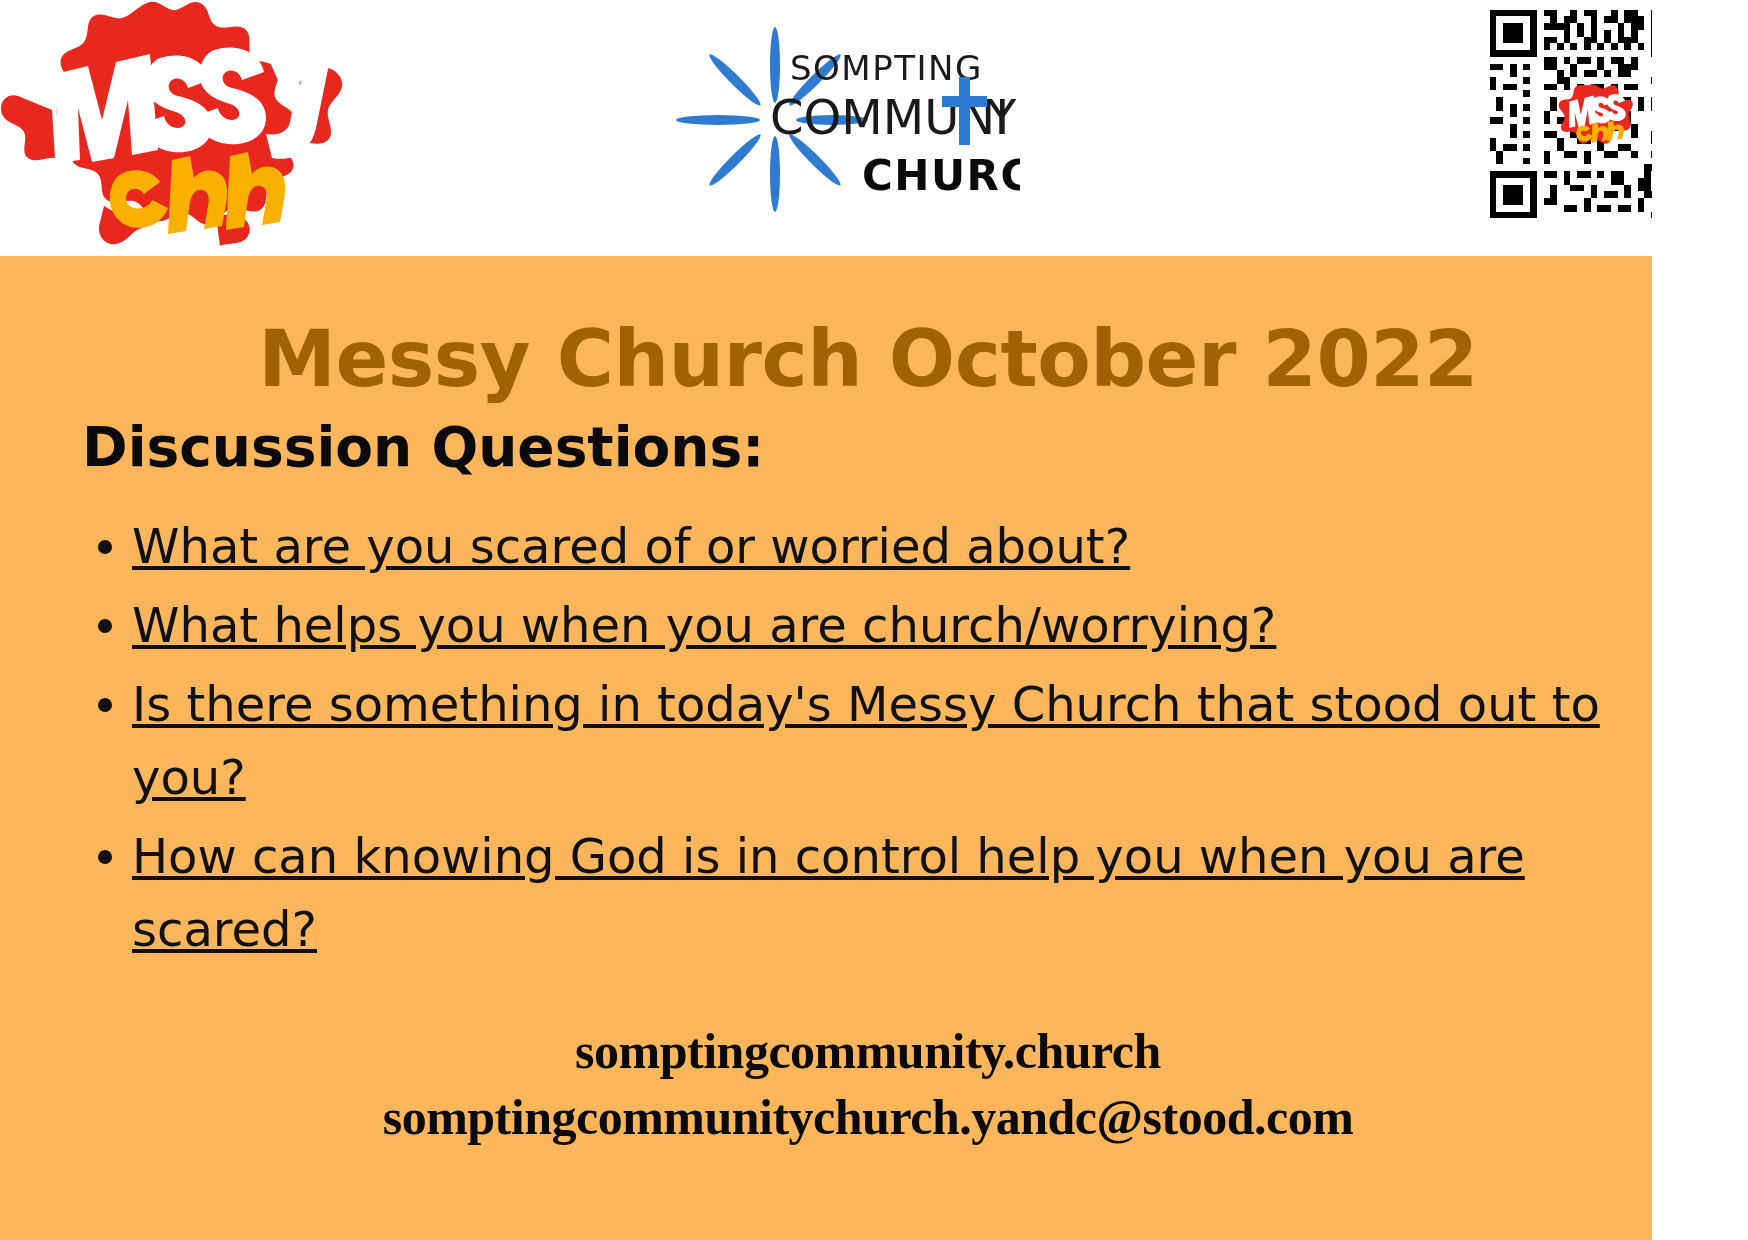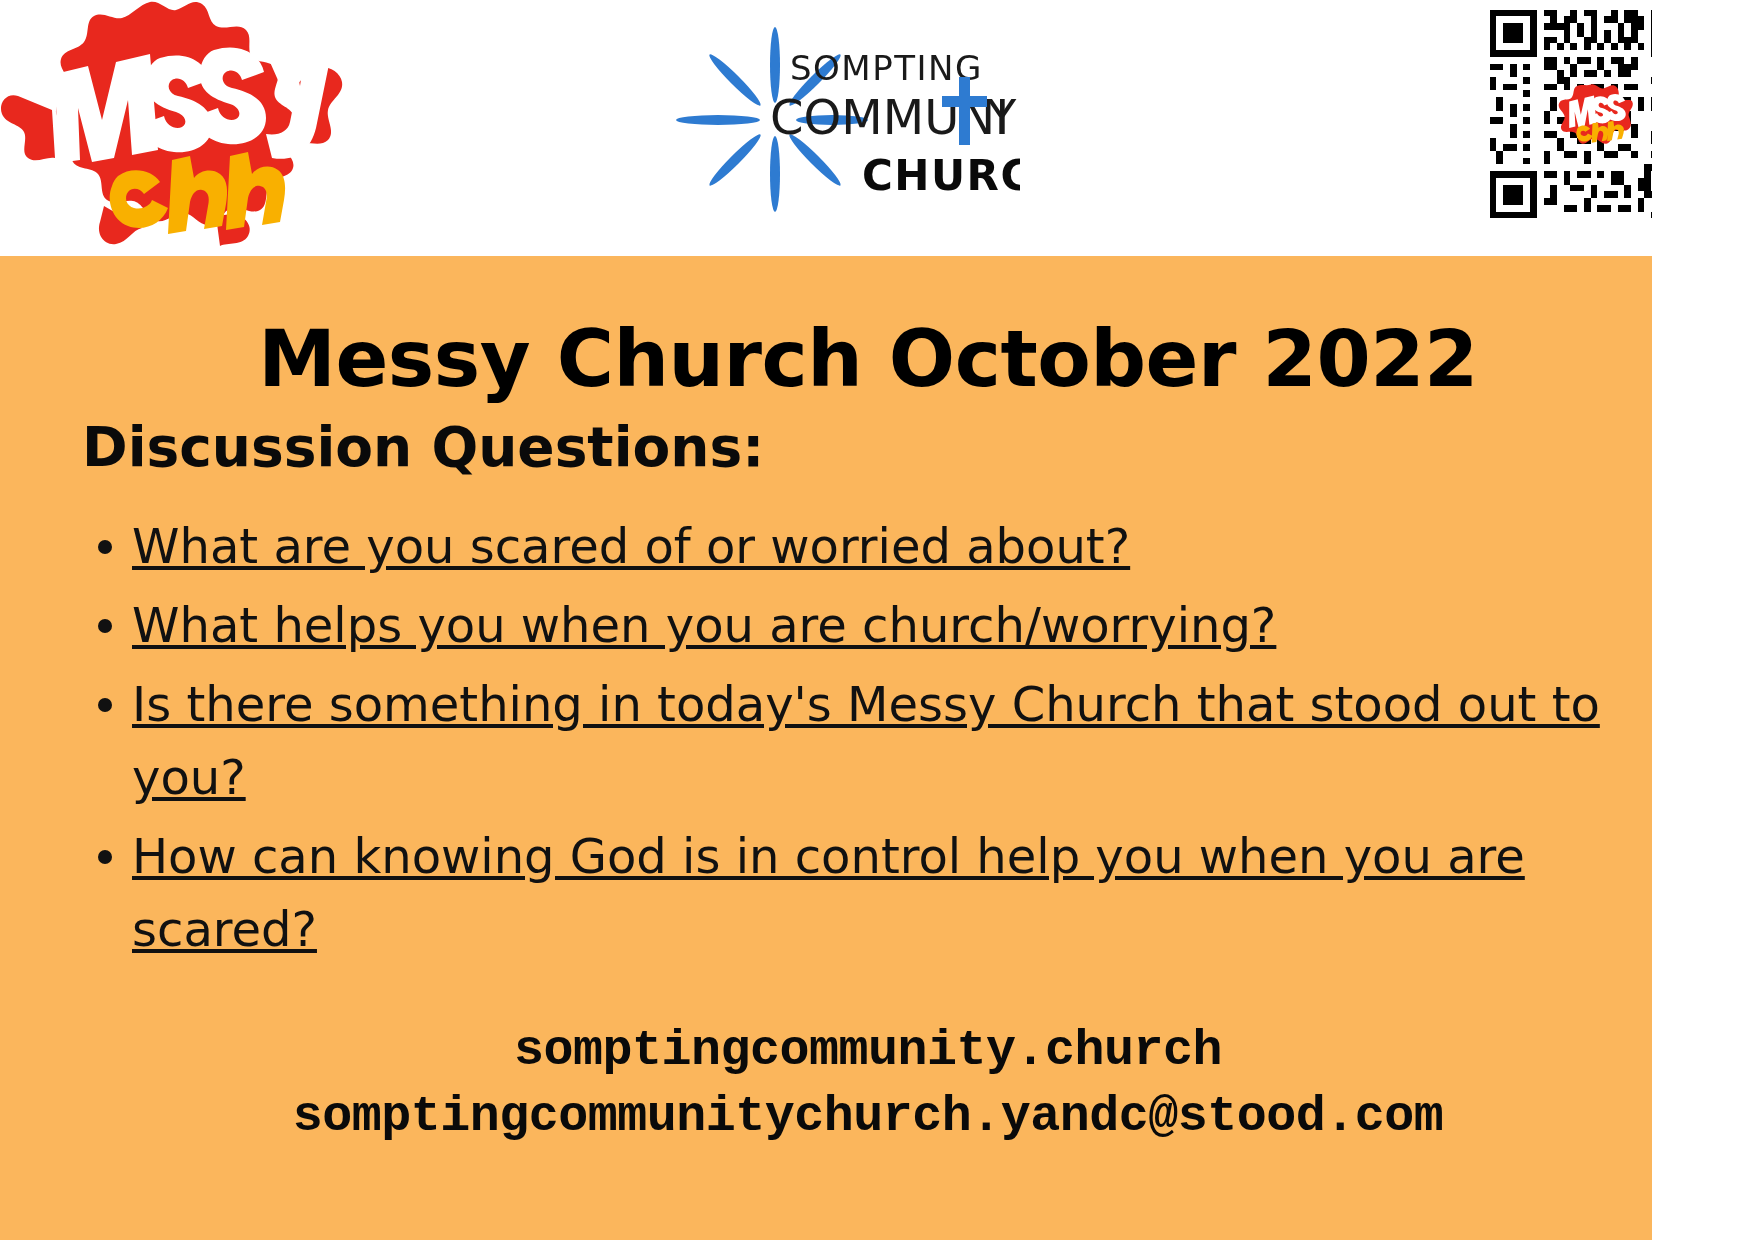--- a/index.html
+++ b/index.html
@@ -85,21 +85,21 @@
     position: absolute;
     left: 0;
     top: 268px;
     width: 1736px;
     text-align: center;
     font-family: "DejaVu Sans", sans-serif;
     font-weight: bold;
     font-size: 78px;
     line-height: 1.0;
     letter-spacing: -0.5px;
-    color: #000000;
+    color: #a16207;
     z-index: 6;
   }
 
   .section-heading {
     position: absolute;
     left: 82px;
     top: 408px;
     font-family: "DejaVu Sans", sans-serif;
     font-weight: bold;
     font-size: 55px;
@@ -143,21 +143,21 @@
 
   .contact {
     position: absolute;
     left: 0;
     top: 1018px;
     width: 1736px;
     text-align: center;
     z-index: 6;
   }
   .contact-line {
-    font-family: Liberation Mono, monospace;
+    font-family: Liberation Serif, serif;
     font-weight: bold;
     font-size: 50px;
     line-height: 1.32;
     color: #0a0a0a;
     letter-spacing: -0.5px;
   }
 </style>
 </head>
 <body>
 

